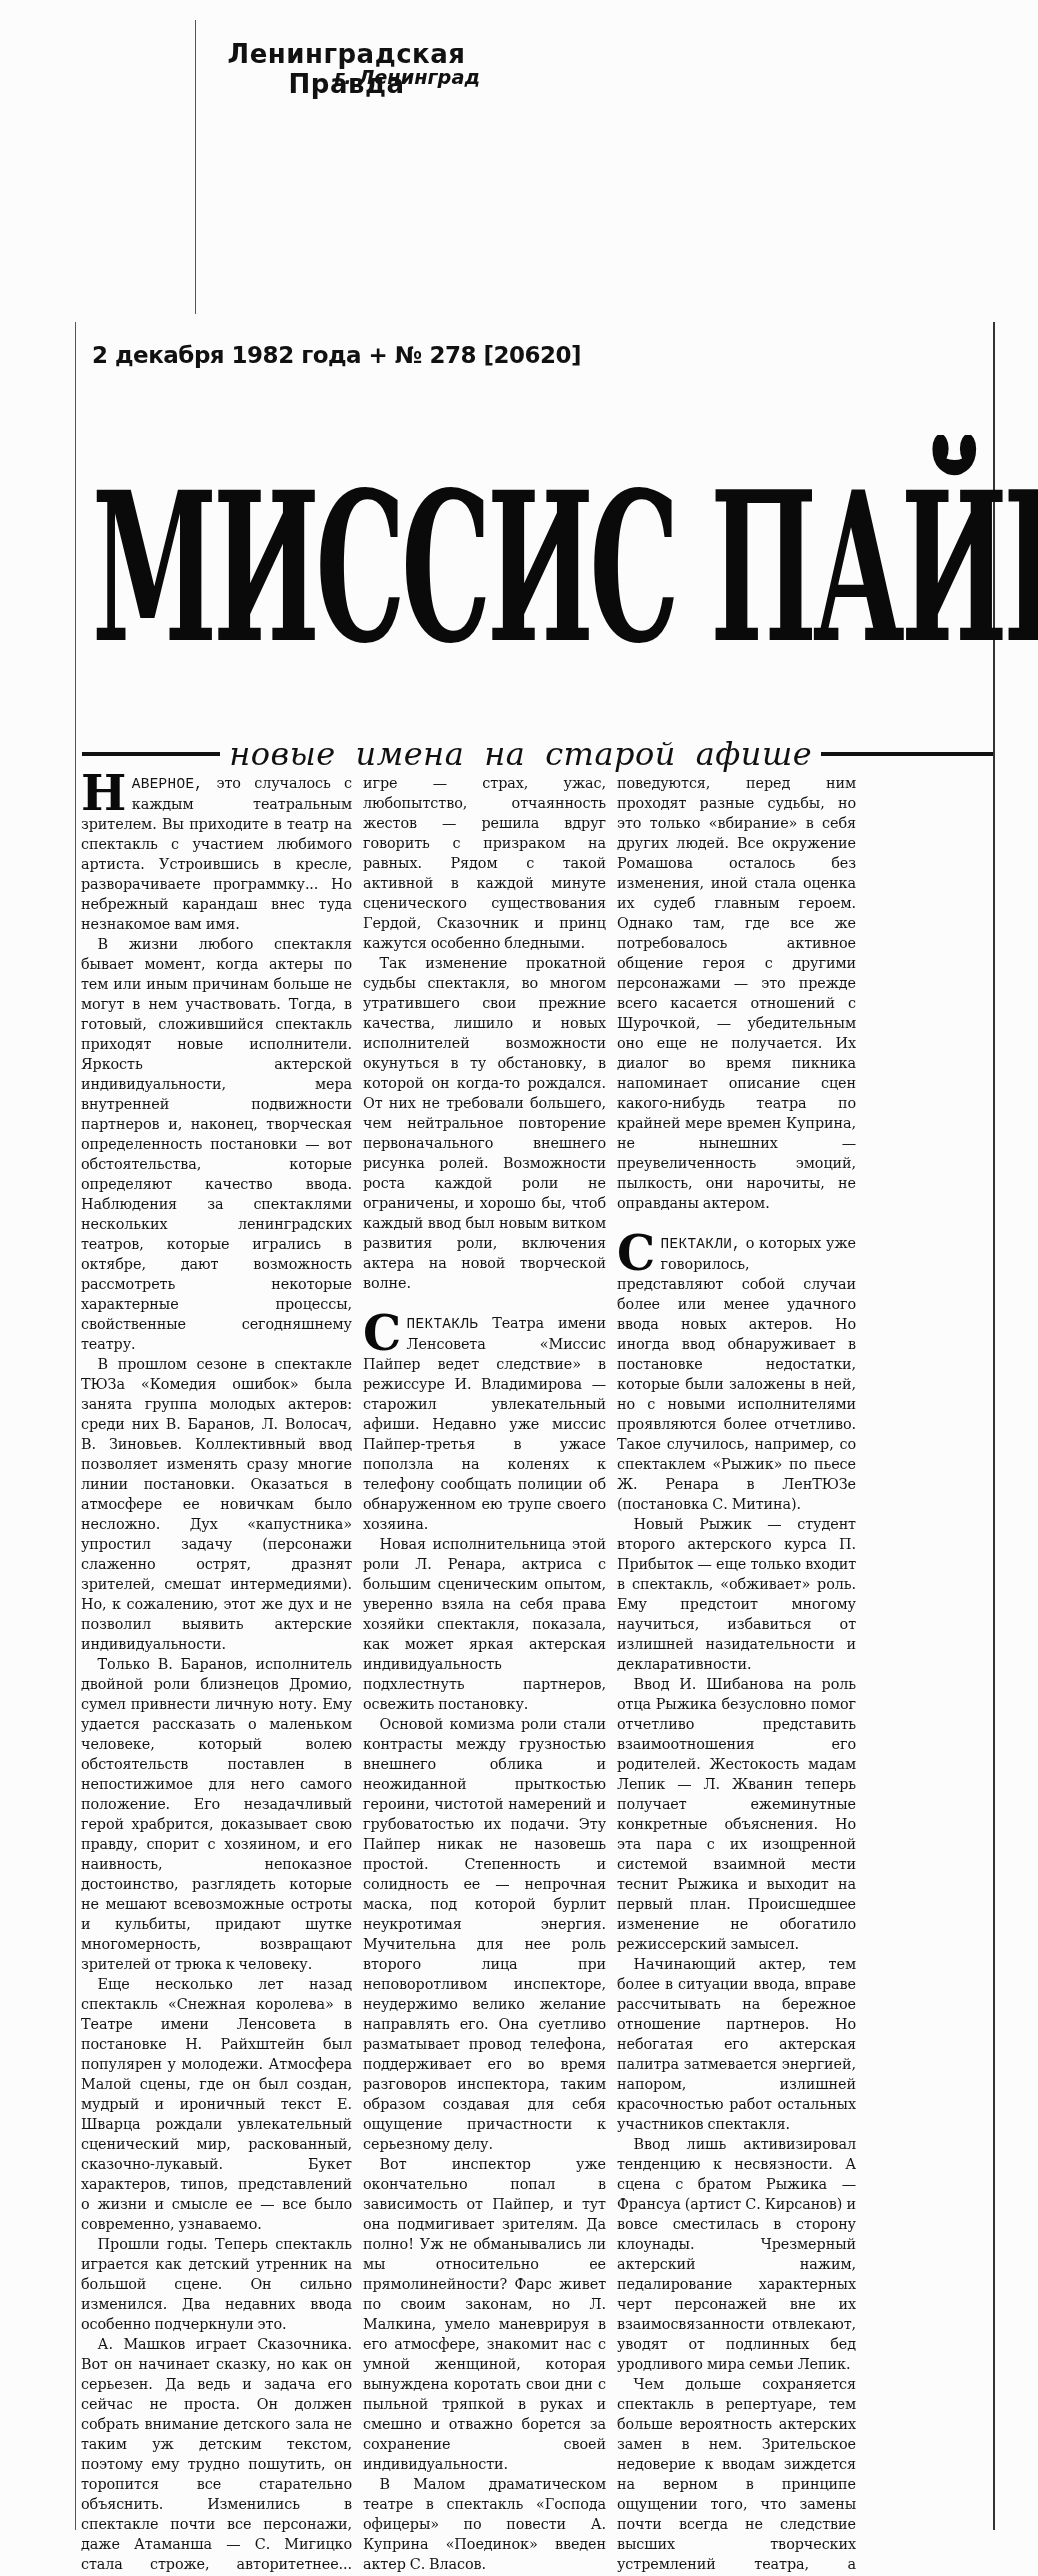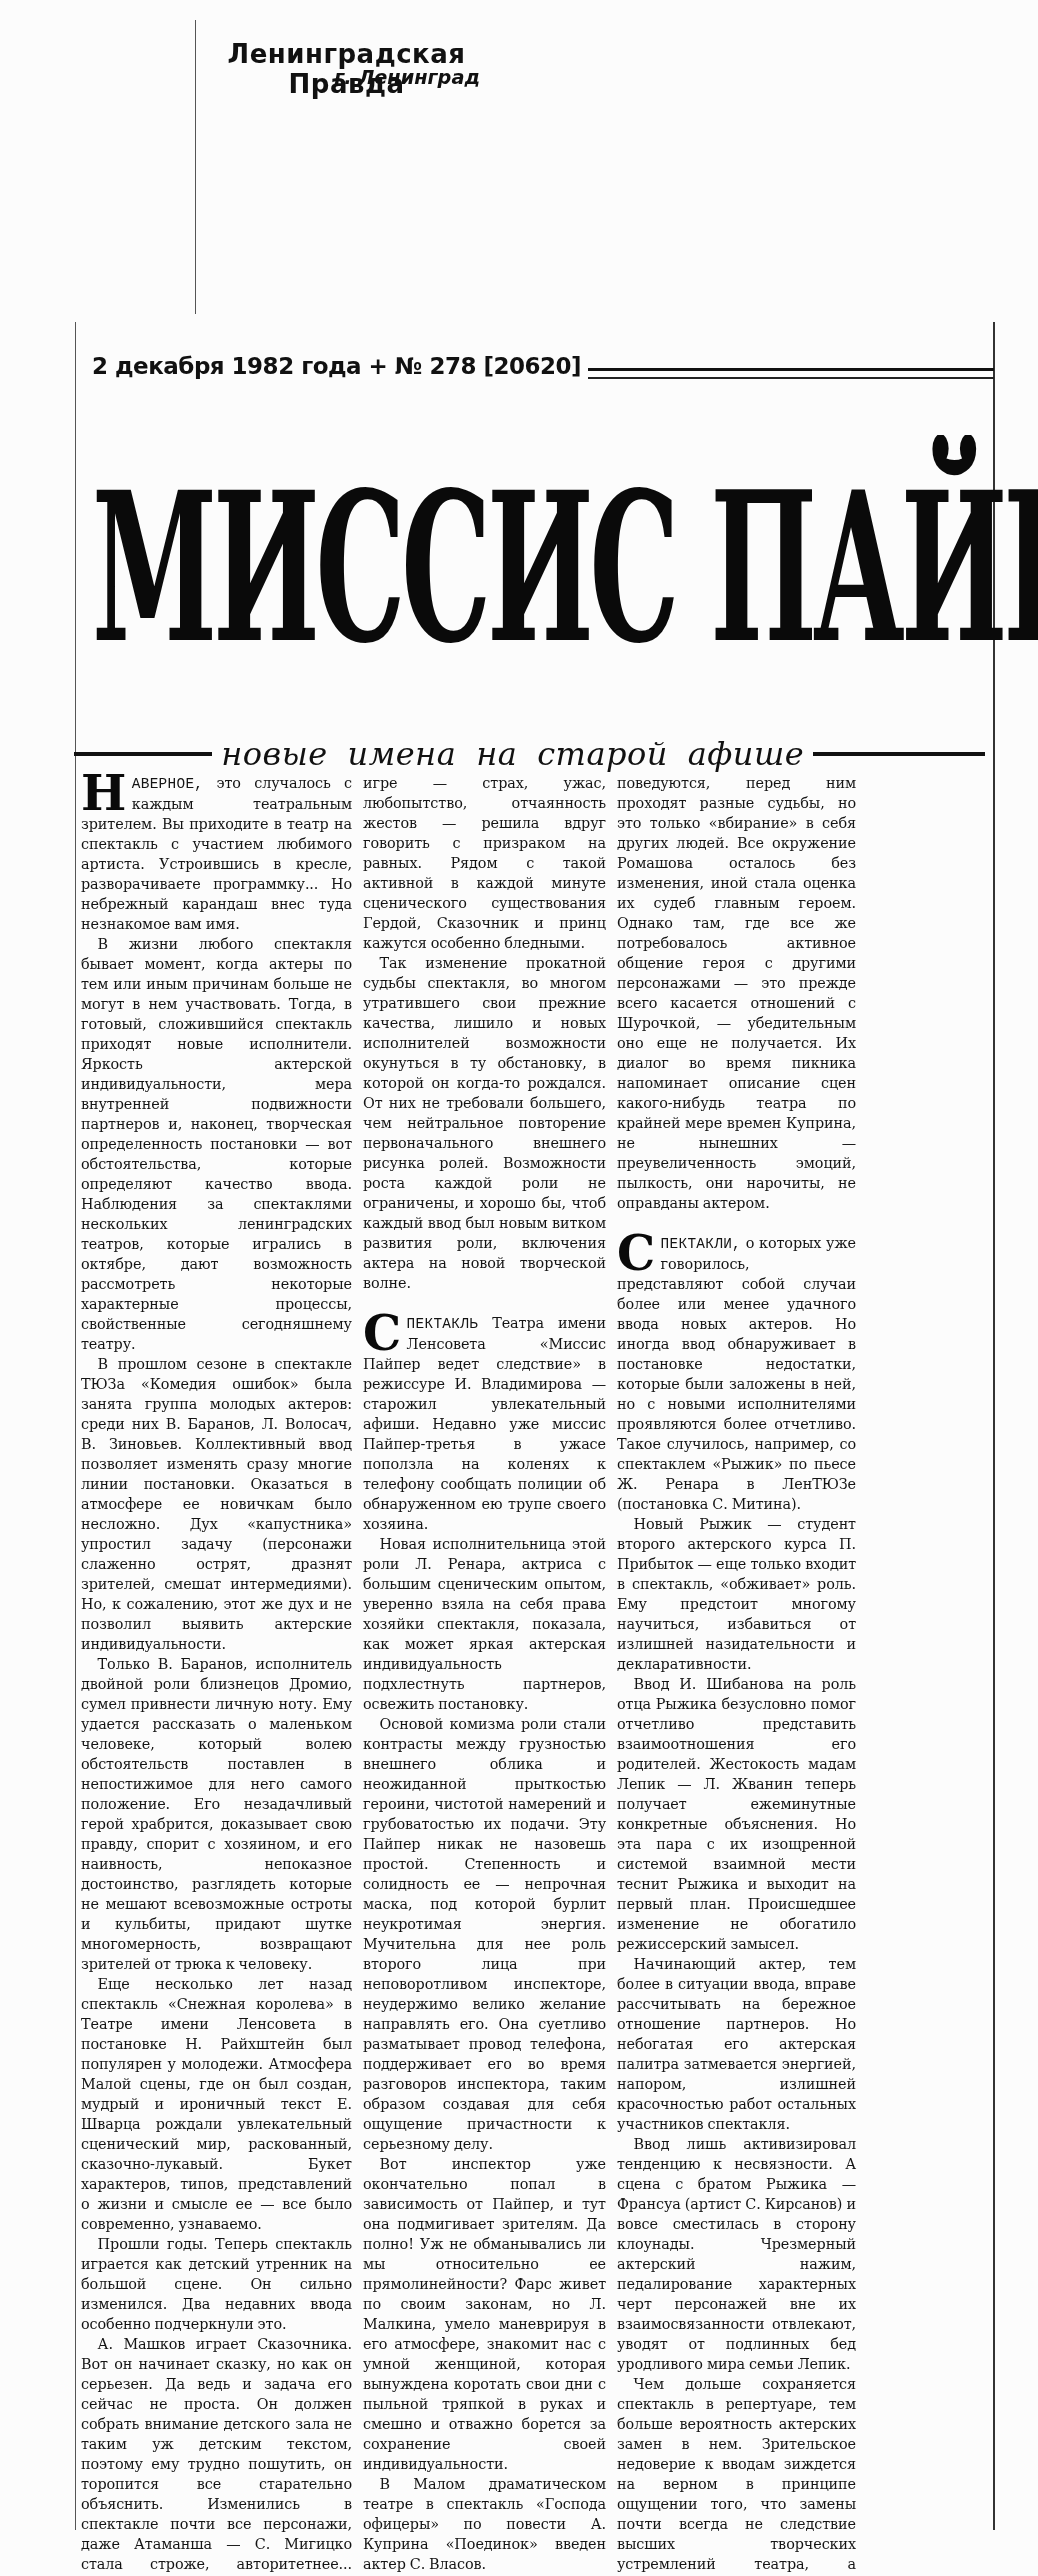--- a/index.html
+++ b/index.html
@@ -21,40 +21,40 @@
     color: #111;
   }
 
   .article-frame {
     position: absolute; left: 75px; top: 322px; width: 920px; height: 2208px;
     border-left: 1.8px solid #555; border-right: 2.8px solid #333;
   }
 
   .dateline {
     position: absolute; left: 92px; top: 342px; width: 902px; height: 37px;
-    display: flex; align-items: flex-end;
+    display: flex; align-items: flex-start; flex-direction: column;
   }
   .dateline-text {
     font-family: "DejaVu Sans", sans-serif; font-weight: bold; font-size: 23px;
     white-space: nowrap; letter-spacing: -0.5px;
   }
   .dateline-rule {
     flex: 1; height: 11px; margin-left: 7.4px;
     border-top: 3.7px solid #111; border-bottom: 2.8px solid #222; margin-top: 3.7px;
   }
 
   .headline {
     position: absolute; left: 92px; top: 465px; width: 906px; height: 193px;
     font-family: "DejaVu Serif", serif; font-weight: bold; font-size: 145px;
     line-height: 1; letter-spacing: -5.5px; white-space: nowrap; color: #0a0a0a;
     transform: scaleY(1.42) scaleX(0.78); transform-origin: left top;
   }
 
   .subheadline {
-    position: absolute; left: 74px; top: 731px; width: 911px; height: 46px;
+    position: absolute; left: 82px; top: 731px; width: 911px; height: 46px;
     display: flex; align-items: center;
   }
   .sub-rule { height: 3.7px; background: #111; }
   .sub-rule.left { width: 138px; }
   .sub-rule.right { flex: 1; }
   .subheadline-text {
     font-family: "DejaVu Serif", serif; font-style: italic; font-size: 32px;
     white-space: nowrap; padding: 0 9.2px; word-spacing: 9.2px; letter-spacing: 0.5px;
   }
 

